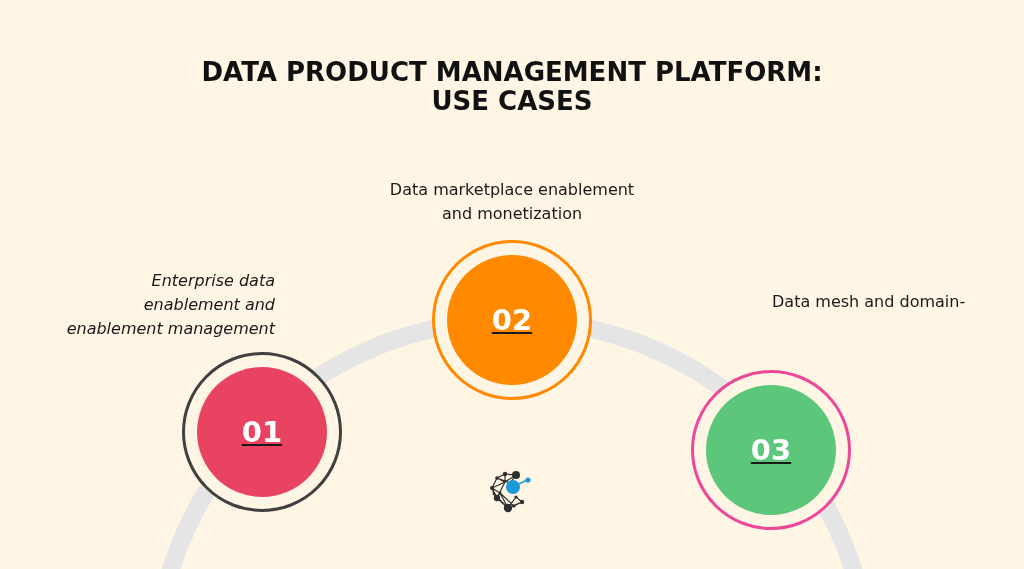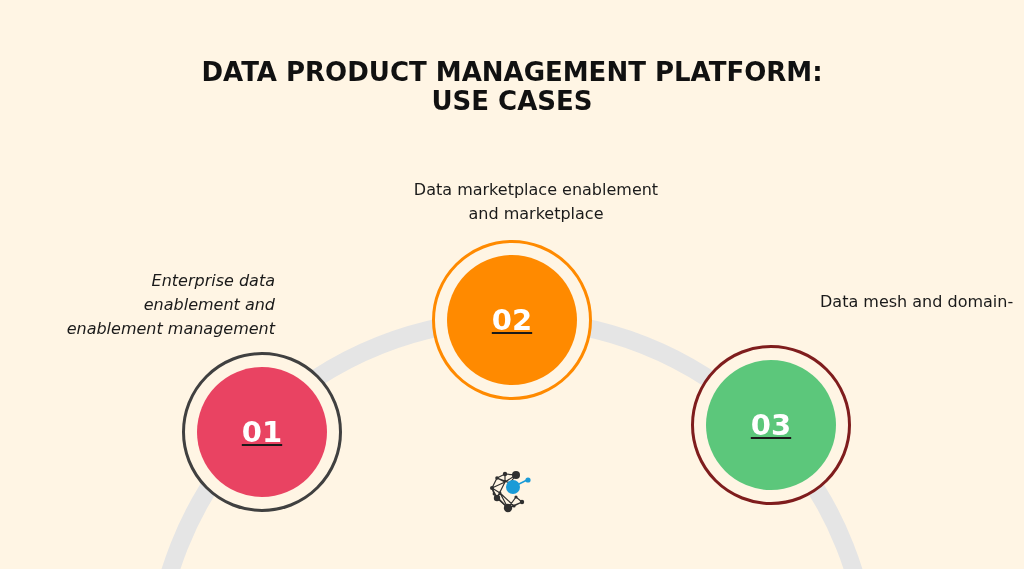--- a/index.html
+++ b/index.html
@@ -60,21 +60,21 @@
       font-weight: bold;
       font-size: 29px;
     }
     .label {
       position: absolute;
       font-family: "DejaVu Sans", sans-serif;
       font-size: 16px;
       line-height: 24px;
       color: #1a1a1a;
     }
-    .label span { display: block; padding-left: 48px; }
+    .label span { display: block; }
     .logo {
       position: absolute;
       left: 486px;
       top: 466px;
       width: 50px;
       height: 50px;
     }
   </style>
 </head>
 <body>
@@ -94,32 +94,32 @@
   <span>enablement management</span>
 </div>
 <div class="node" style="left: 182px; top: 352px; border: 3px solid #404040;">
   <div class="fill" style="background: #E94362;">
     <span>01</span>
   </div>
 </div>
 
 <div class="label" style="left: 0; width: 1024px; top: 178px; text-align: center;">
   <span>Data marketplace enablement</span>
-  <span>and marketplace</span>
+  <span>and monetization</span>
 </div>
 <div class="node" style="left: 432px; top: 240px; border: 3px solid #FF8A00;">
   <div class="fill" style="background: #FF8A00;">
     <span>02</span>
   </div>
 </div>
 
 <div class="label" style="left: 772px; top: 290px; text-align: right;">
   <span>Data mesh and domain-</span>
 </div>
-<div class="node" style="left: 691px; top: 345px; border: 3px solid #7f1d1d;">
+<div class="node" style="left: 691px; top: 370px; border: 3px solid #ec4899;">
   <div class="fill" style="background: #5CC77B;">
     <span>03</span>
   </div>
 </div>
 
 <svg class="logo" viewBox="0 0 50 50" xmlns="http://www.w3.org/2000/svg">
   <g stroke="#2F2F2F" stroke-width="1.2" fill="none">
     <path d="M11 12 L19 8 L30 9 L19 16 L11 12 M19 8 L19 16 M30 9 L24 17 L11 12"></path>
     <path d="M11 12 L6 22 L11 32 L19 16 M6 22 L19 16 M6 22 L14 27"></path>
     <path d="M11 32 L22 42 L14 27 L11 32 M22 42 L28 40 L14 27 M22 42 L36 36 L28 40 M36 36 L30 31 L22 42"></path>

